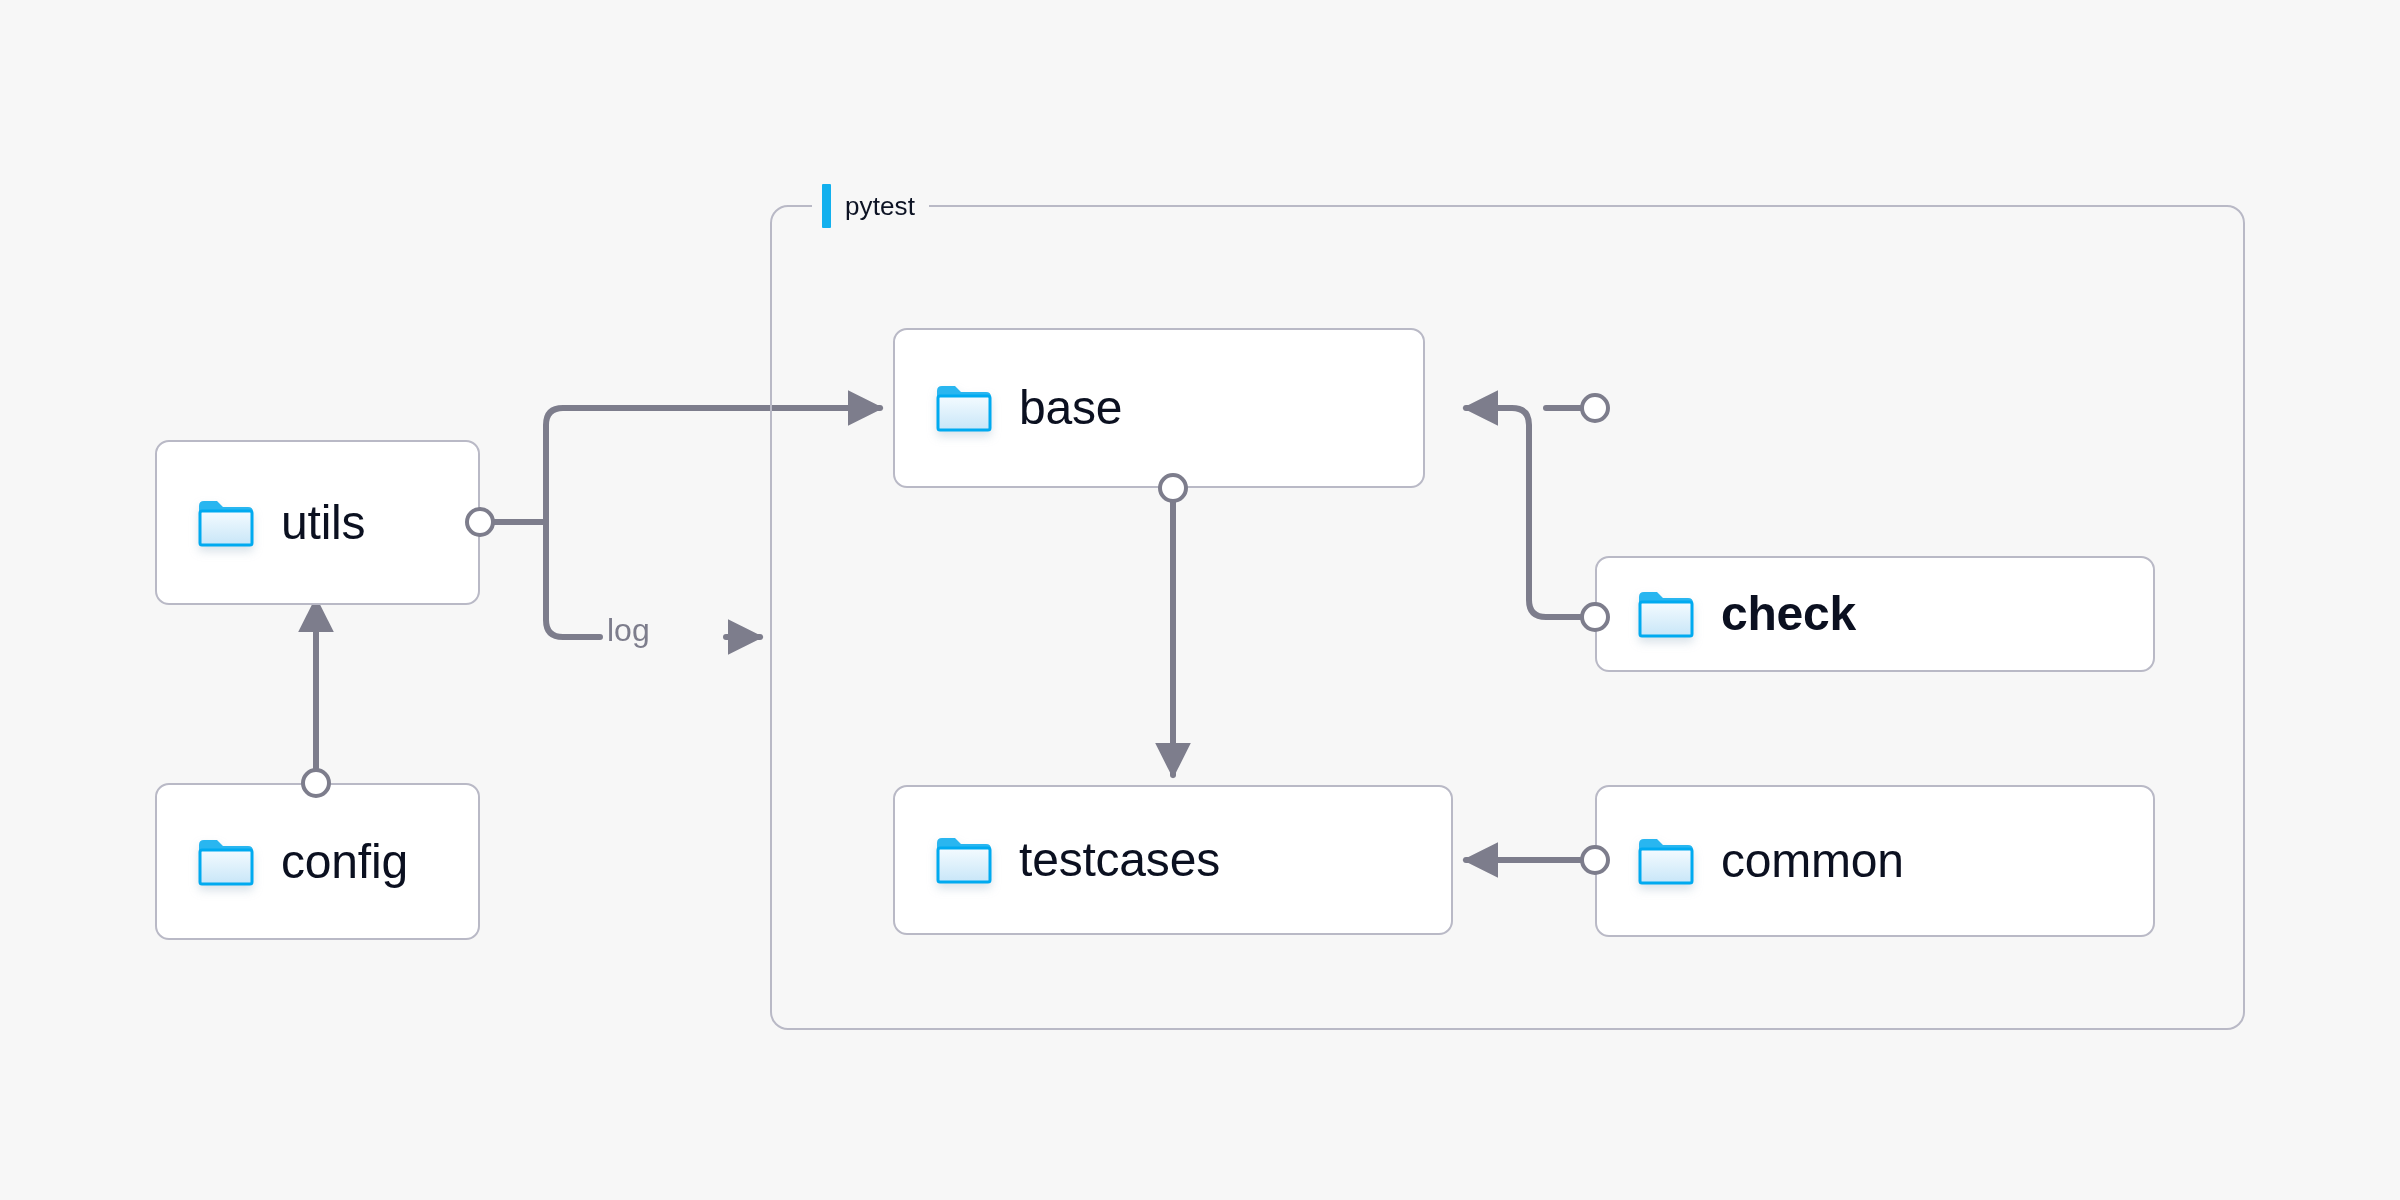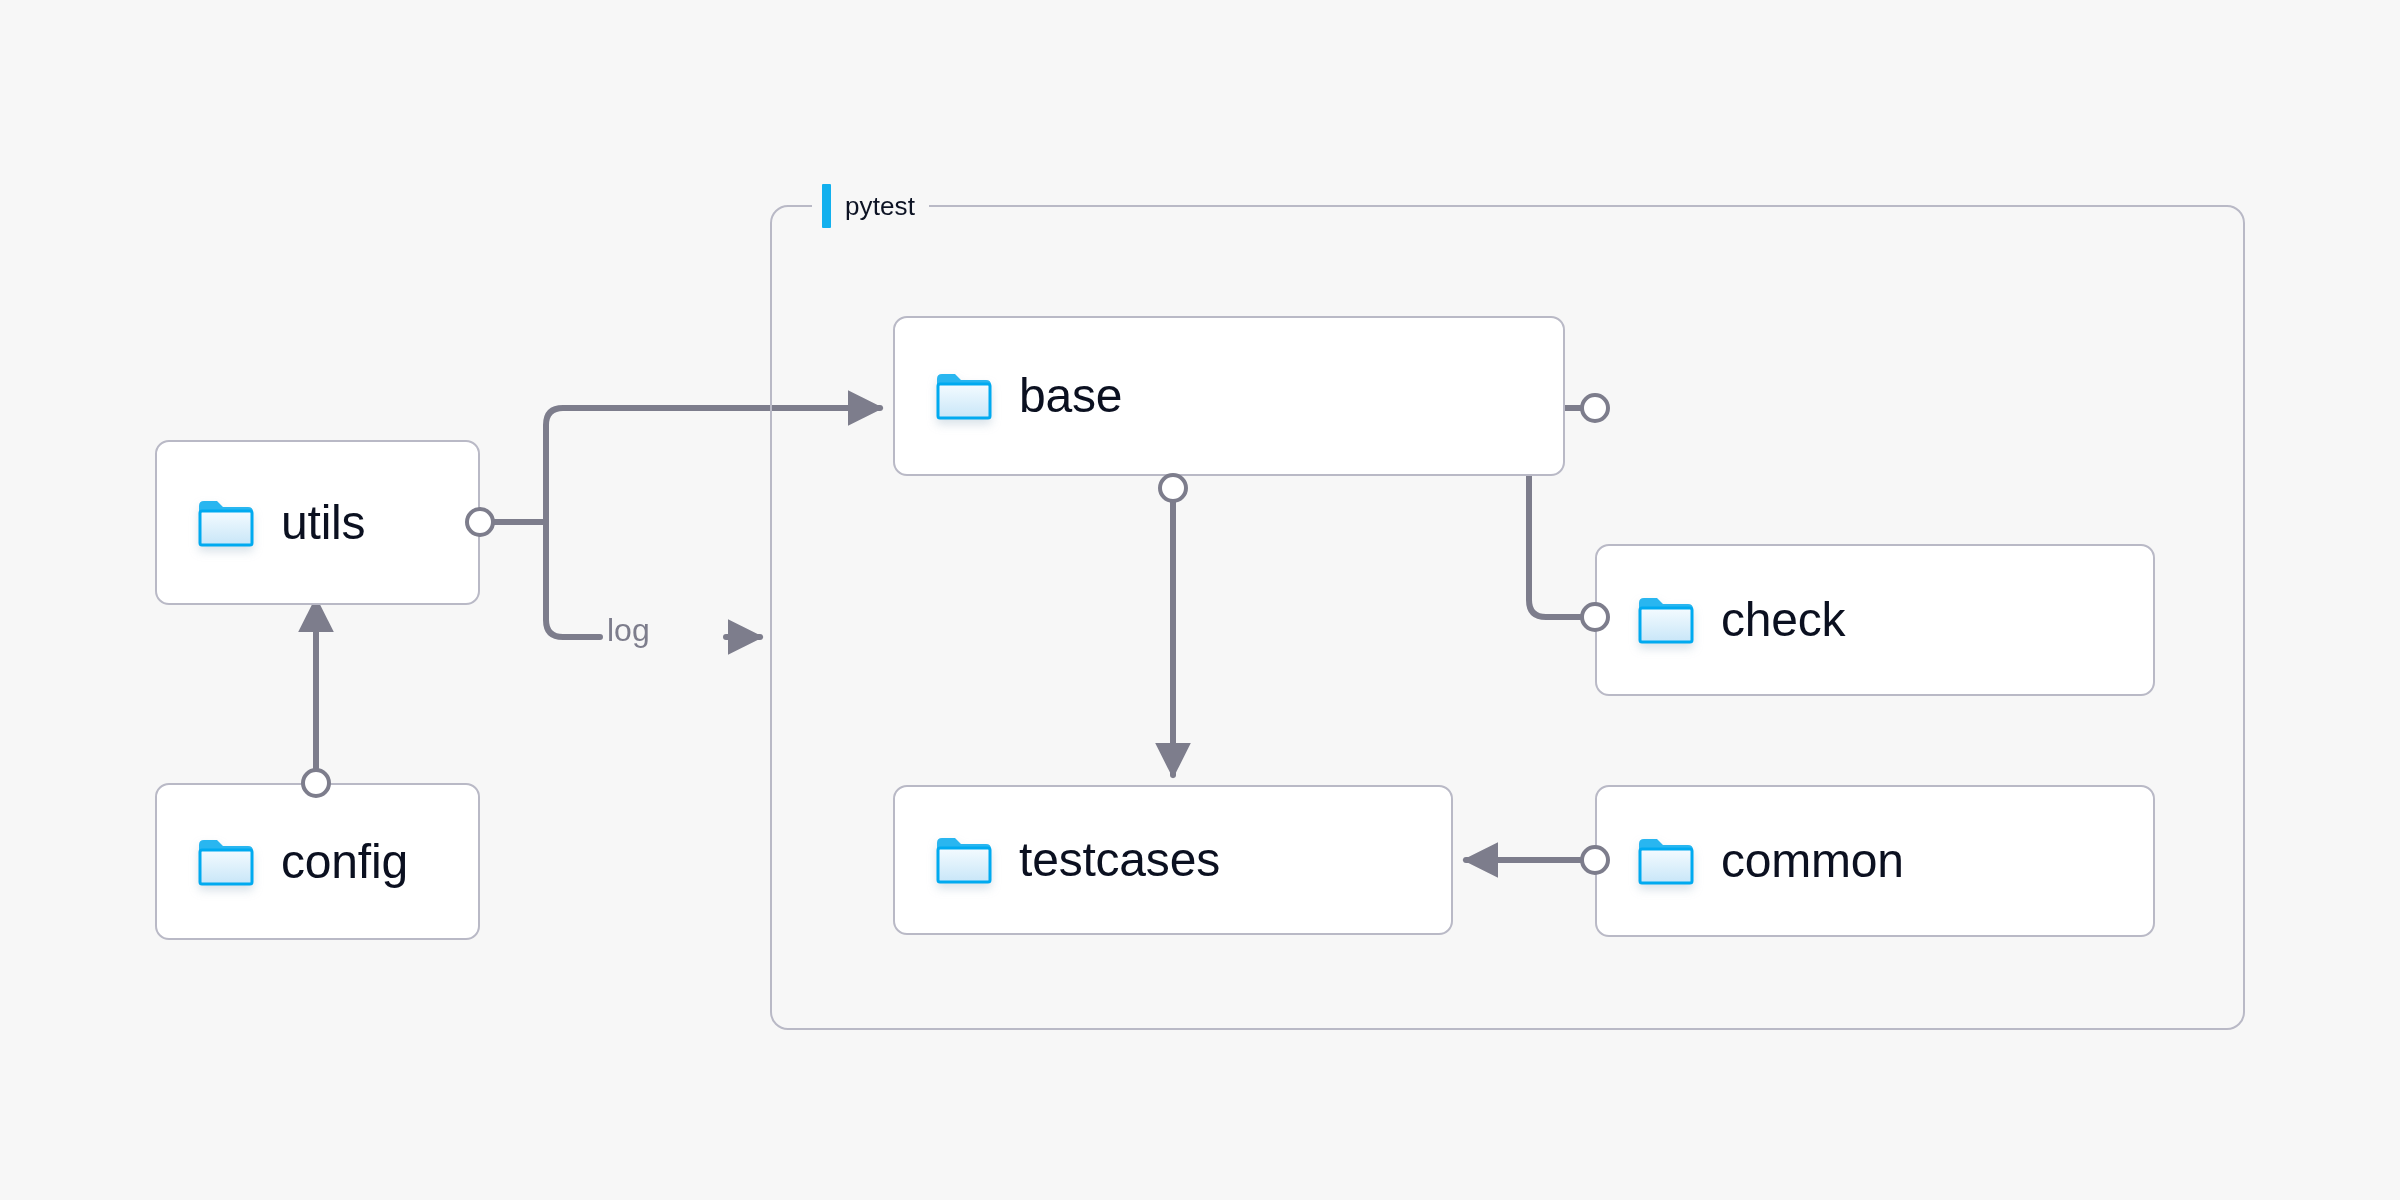--- a/index.html
+++ b/index.html
@@ -166,21 +166,21 @@
     <span class="folder-icon">
       <svg viewBox="0 0 58 50" width="58" height="50" xmlns="http://www.w3.org/2000/svg">
         <path d="M2 8 Q2 3 7 3 L20 3 L26 9 L51 9 Q56 9 56 14 L56 18 L2 18 Z" fill="#29b6f0"></path>
         <rect x="3" y="13" width="52" height="34" rx="2" fill="url(#folderFill)" stroke="#00aaf0" stroke-width="3"></rect>
       </svg>
     </span>
     <span class="node-label">config</span>
   </div>
   <span class="port" style="left:301px; top:768px;"></span>
 
-  <div class="node" style="left:893px; top:316px; width:672px; height:160px;">
+  <div class="node" style="left:893px; top:328px; width:532px; height:160px;">
     <span class="folder-icon">
       <svg viewBox="0 0 58 50" width="58" height="50" xmlns="http://www.w3.org/2000/svg">
         <path d="M2 8 Q2 3 7 3 L20 3 L26 9 L51 9 Q56 9 56 14 L56 18 L2 18 Z" fill="#29b6f0"></path>
         <rect x="3" y="13" width="52" height="34" rx="2" fill="url(#folderFill)" stroke="#00aaf0" stroke-width="3"></rect>
       </svg>
     </span>
     <span class="node-label">base</span>
   </div>
   <span class="port" style="left:1158px; top:473px;"></span>
 
@@ -189,21 +189,21 @@
       <svg viewBox="0 0 58 50" width="58" height="50" xmlns="http://www.w3.org/2000/svg">
         <path d="M2 8 Q2 3 7 3 L20 3 L26 9 L51 9 Q56 9 56 14 L56 18 L2 18 Z" fill="#29b6f0"></path>
         <rect x="3" y="13" width="52" height="34" rx="2" fill="url(#folderFill)" stroke="#00aaf0" stroke-width="3"></rect>
       </svg>
     </span>
     <span class="node-label">testcases</span>
   </div>
 
   <span class="port" style="left:1580px; top:393px;"></span>
 
-  <div class="node" style="left:1595px; top:544px; width:560px; height:152px;">
+  <div class="node" style="left:1595px; top:556px; width:560px; height:116px;font-weight:bold;">
     <span class="folder-icon">
       <svg viewBox="0 0 58 50" width="58" height="50" xmlns="http://www.w3.org/2000/svg">
         <path d="M2 8 Q2 3 7 3 L20 3 L26 9 L51 9 Q56 9 56 14 L56 18 L2 18 Z" fill="#29b6f0"></path>
         <rect x="3" y="13" width="52" height="34" rx="2" fill="url(#folderFill)" stroke="#00aaf0" stroke-width="3"></rect>
       </svg>
     </span>
     <span class="node-label">check</span>
   </div>
   <span class="port" style="left:1580px; top:602px;"></span>
 

